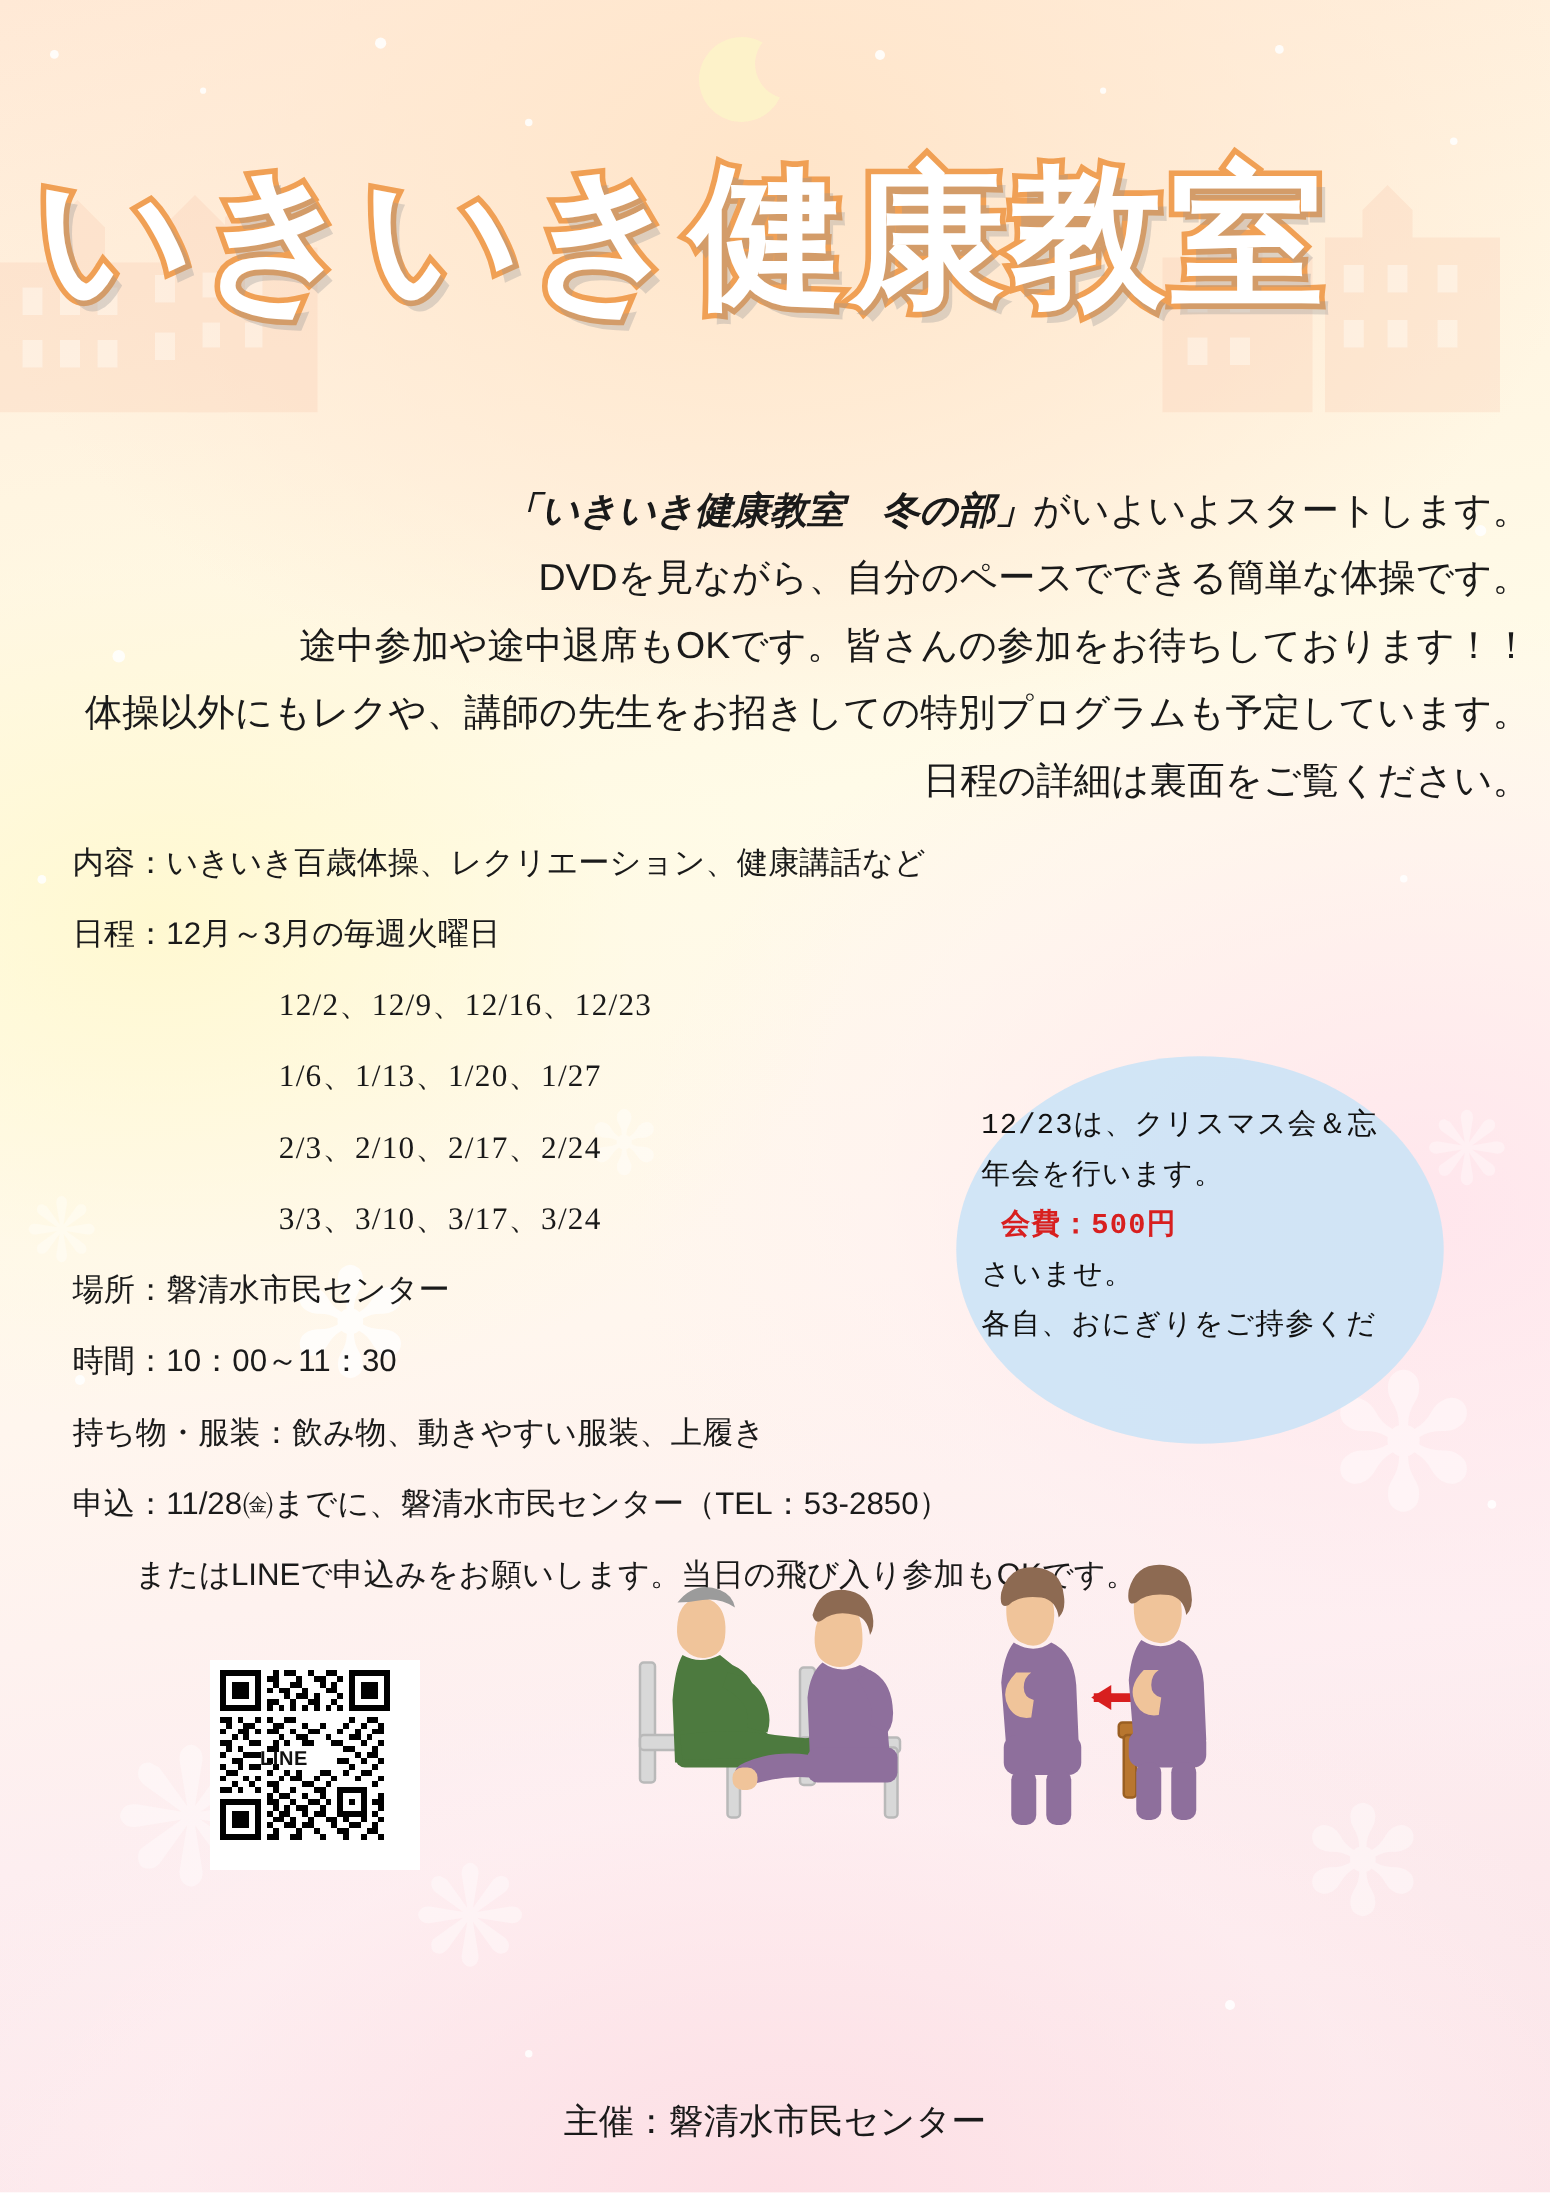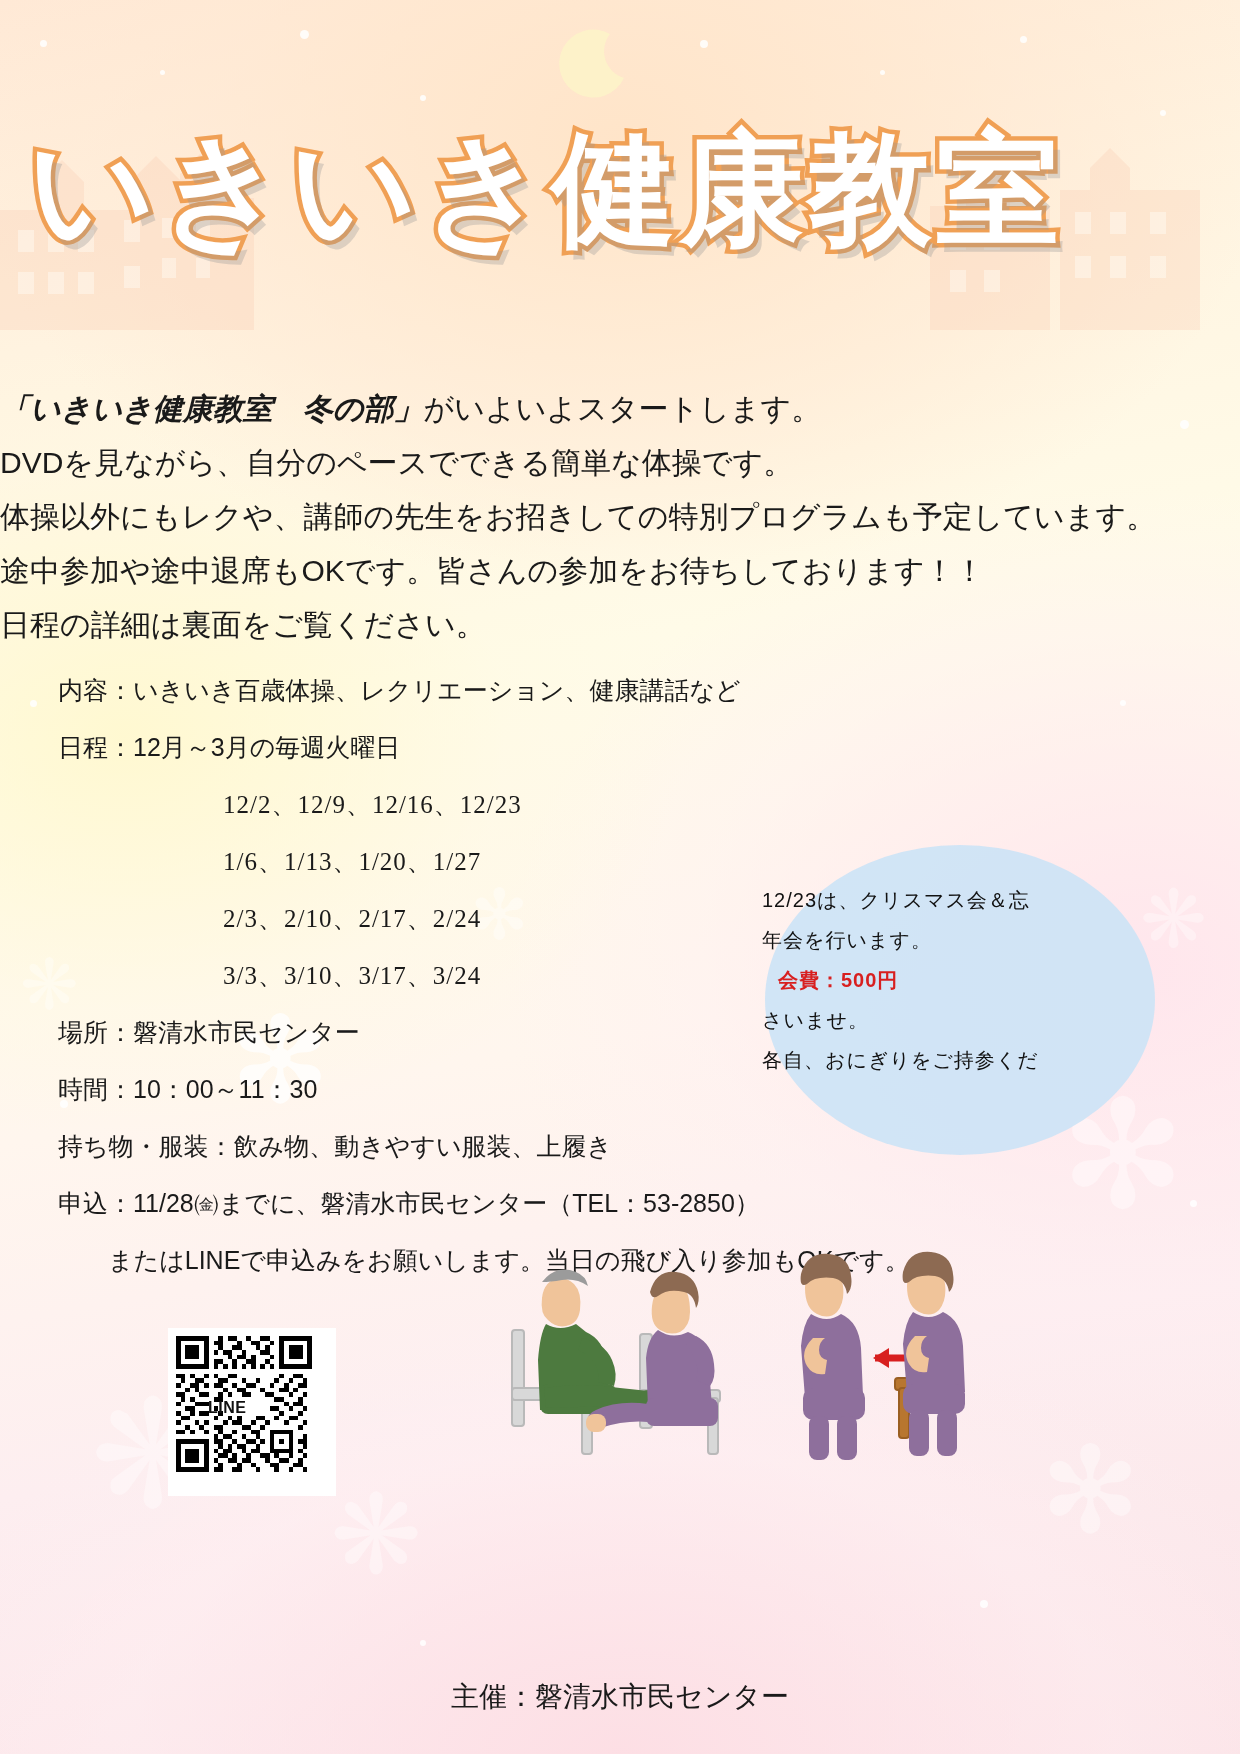--- a/index.html
+++ b/index.html
@@ -62,21 +62,21 @@
     -webkit-text-stroke: 9px #f0a055;
     paint-order: stroke fill;
     text-shadow: 7px 9px 0 rgba(150,150,150,0.32);
   }
 
   
   .intro {
     position: absolute;
     left: 0; top: 382px;
     width: 1224px;
-    text-align: left;
+    text-align: right;
     color: #1a1a1a;
     font-size: 30px;
     line-height: 54px;
   }
   .intro div { white-space: nowrap; }
   .intro .em {
     font-style: italic;
     font-weight: bold;
   }
 
@@ -97,24 +97,24 @@
   .bubble {
     position: absolute;
     left: 765px; top: 845px;
     width: 390px; height: 310px;
     background: #cfe4f5;
     border-radius: 50% / 50%;
     opacity: 0.95;
   }
   .bubble-text {
     position: absolute;
-    left: 762px; top: 880px;
+    left: 785px; top: 880px;
     width: 355px;
-    font-family: Liberation Sans, sans-serif;
-    font-size: 20px;
+    font-family: Liberation Mono, monospace;
+    font-size: 23px;
     line-height: 40px;
     color: #111;
     letter-spacing: 1px;
   }
   .bubble-text .fee {
     color: #d81f1f;
     font-weight: bold;
     padding-left: 16px;
     display: block;
   }
@@ -225,22 +225,22 @@
 
   <div class="title-wrap">
     <span class="title">いきいき健康教室</span>
   </div>
 
   <div class="intro">
     <div>
       <span class="em">「いきいき健康教室　冬の部」</span><span>がいよいよスタートします。</span>
     </div>
     <div>DVDを見ながら、自分のペースでできる簡単な体操です。</div>
+    <div>途中参加や途中退席もOKです。皆さんの参加をお待ちしております！！</div>
     <div>体操以外にもレクや、講師の先生をお招きしての特別プログラムも予定しています。</div>
-    <div>途中参加や途中退席もOKです。皆さんの参加をお待ちしております！！</div>
     <div>日程の詳細は裏面をご覧ください。</div>
   </div>
 
   <div class="details">
     <div class="row">内容：いきいき百歳体操、レクリエーション、健康講話など</div>
     <div class="row">日程：12月～3月の毎週火曜日</div>
     <div class="row indent">12/2、12/9、12/16、12/23</div>
     <div class="row indent">1/6、1/13、1/20、1/27</div>
     <div class="row indent">2/3、2/10、2/17、2/24</div>
     <div class="row indent">3/3、3/10、3/17、3/24</div>

